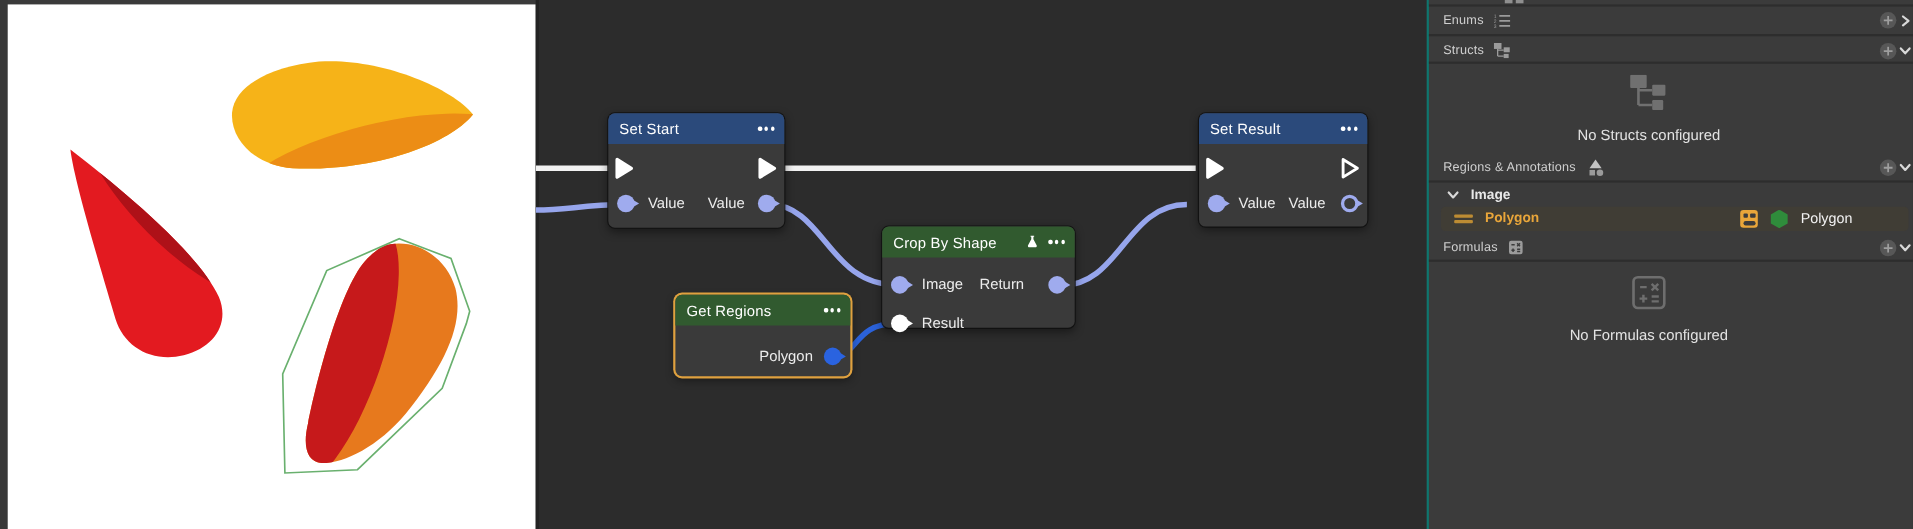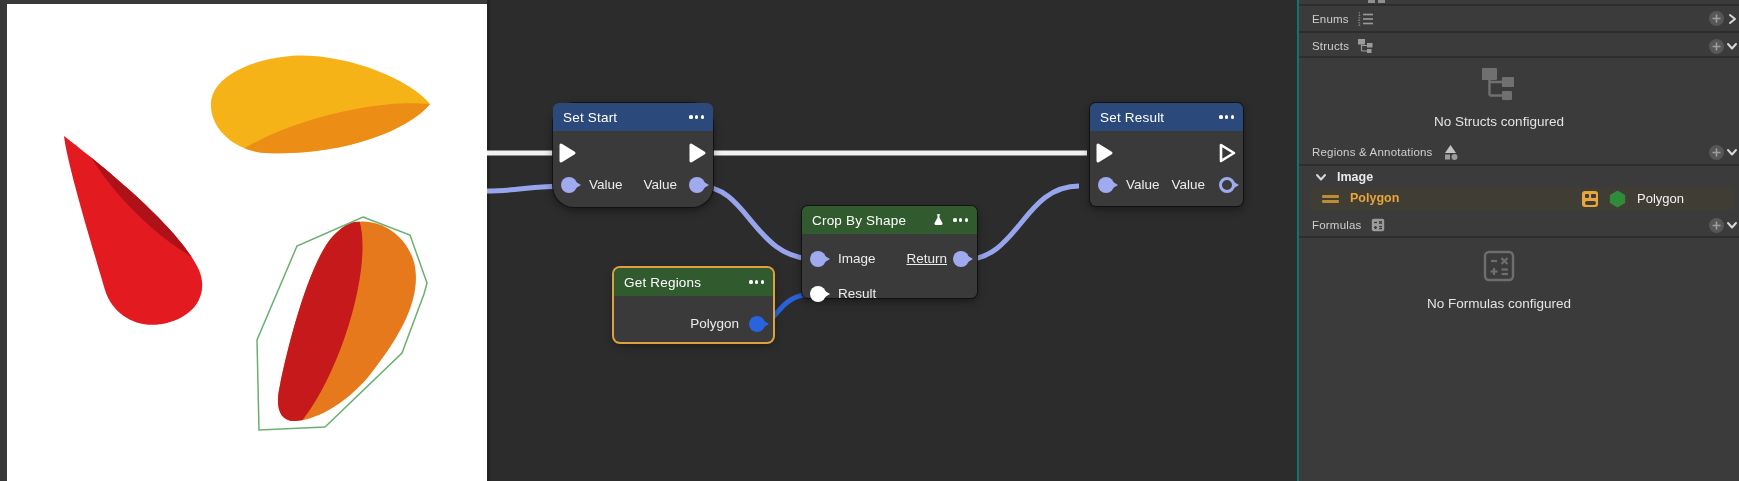--- a/index.html
+++ b/index.html
@@ -108,21 +108,21 @@
 
   <svg class="wires" viewBox="0 0 810 481">
     <path d="M0,153 L79,153" stroke="#F2F2F2" stroke-width="5" fill="none"></path>
     <path d="M216,153 L600,153" stroke="#F2F2F2" stroke-width="5" fill="none"></path>
     <path d="M0,191 C30,191 42,186 82,186" stroke="#96A5EC" stroke-width="5" fill="none"></path>
     <path d="M212,186 C262,186 266,259 328,259" stroke="#96A5EC" stroke-width="5" fill="none"></path>
     <path d="M476,260 C532,260 536,186 592,186" stroke="#96A5EC" stroke-width="5" fill="none"></path>
     <path d="M268,325 C294,325 288,294 328,294" stroke="#2B62DA" stroke-width="5" fill="none"></path>
   </svg>
 
-  <div class="node" style="left:553px;top:103px;width:160px;height:104px;border-radius:21px;">
+  <div class="node" style="left:553px;top:103px;width:160px;height:104px;">
     <div class="node-header hdr-blue">
       <span class="title">Set Start</span>
       <span class="dots">
           <i></i>
           <i></i>
           <i></i>
         </span>
     </div>
     <svg class="exec-pin" style="left:4px;top:39px;" viewBox="0 0 22 22">
         <path d="M4,3 L17,11 L4,19 Z" fill="#fff" stroke="#fff" stroke-width="3" stroke-linejoin="round"></path>
@@ -143,21 +143,21 @@
         <path d="M6 1h4v1h-.8v3l3.6 6.6c.6 1.1-.2 2.4-1.4 2.4H4.6c-1.2 0-2-1.3-1.4-2.4L6.8 5V2H6z" fill="#fff"></path>
       </svg>
       <span class="dots">
           <i></i>
           <i></i>
           <i></i>
         </span>
     </div>
     <span class="pin-circle pc-peri" style="left:8px;top:45px;"></span>
     <span class="pin-label" style="left:36px;top:45px;">Image</span>
-    <span class="pin-label" style="right:30px;top:45px;text-decoration:underline;">Return</span>
+    <span class="pin-label" style="right:46px;top:45px;">Return</span>
     <span class="pin-circle pc-peri" style="left:151px;top:45px;"></span>
     <span class="pin-circle pc-white" style="left:8px;top:80px;"></span>
     <span class="pin-label" style="left:36px;top:80px;">Result</span>
   </div>
 
   <div class="node selected" style="left:614px;top:268px;width:159px;height:74px;">
     <div class="node-header hdr-green">
       <span class="title">Get Regions</span>
       <span class="dots">
           <i></i>

